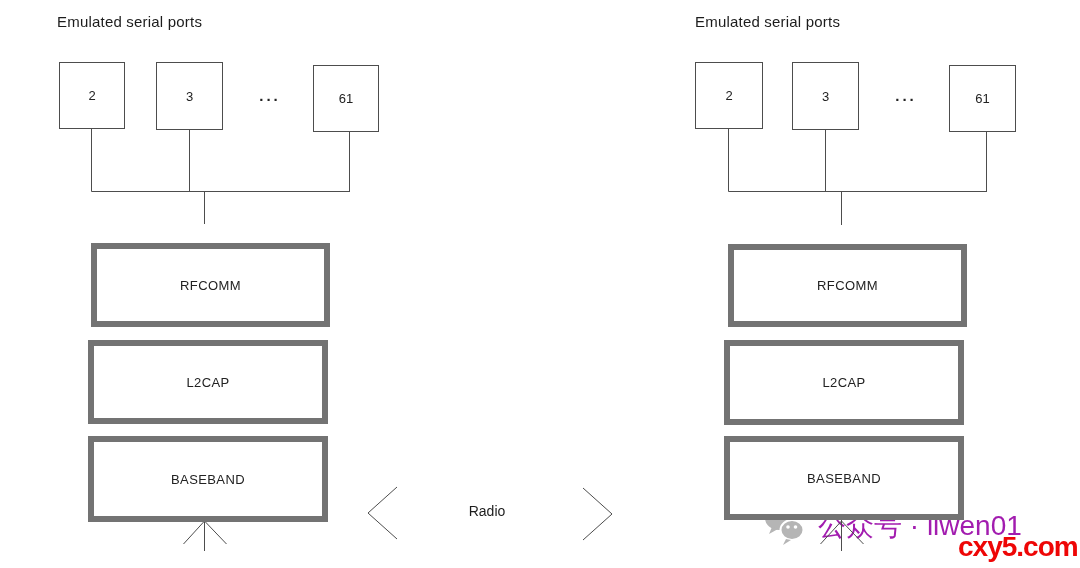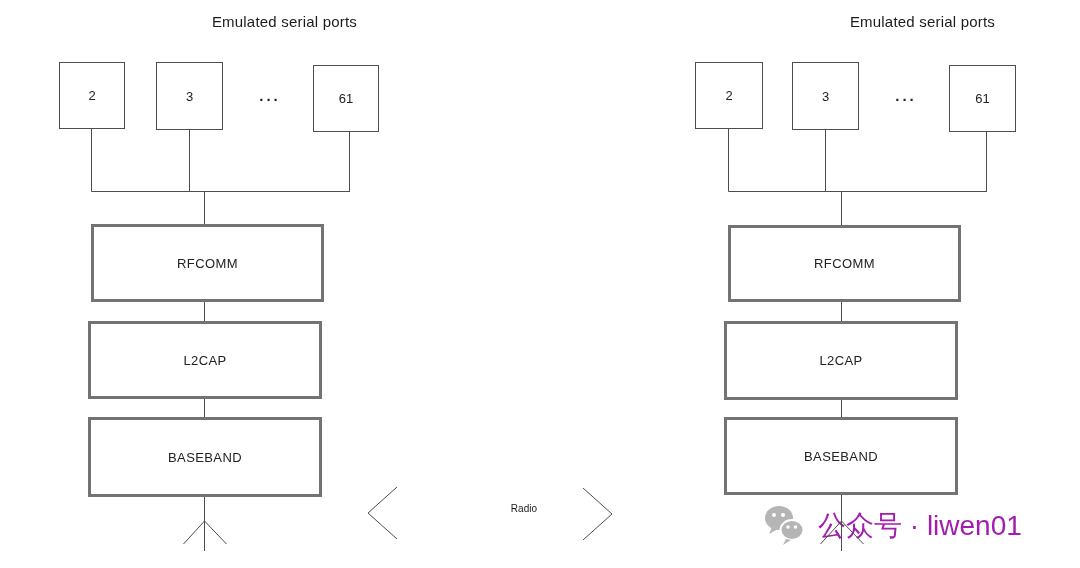--- a/index.html
+++ b/index.html
@@ -11,65 +11,66 @@
   .canvas {
     position: relative;
     width: 1080px;
     height: 568px;
     background: #ffffff;
     overflow: hidden;
   }
   .stack-title {
     position: absolute;
     width: 300px;
-    text-align: right;
+    text-align: left;
     font-size: 15px;
     color: #1c1c1c;
     letter-spacing: 0.2px;
   }
   .port-box {
     position: absolute;
     border: 1px solid #4d4d4d;
     background: #ffffff;
     display: flex;
     align-items: center;
     justify-content: center;
     font-size: 13px;
     color: #222222;
     z-index: 3;
   }
   .layer-box {
     position: absolute;
-    border: 3px solid #737373;
+    border: 6px solid #737373;
     background: #ffffff;
     display: flex;
     align-items: center;
     justify-content: center;
     font-size: 13px;
     color: #222222;
     letter-spacing: 0.4px;
     z-index: 3;
+    margin-top: 19px;
   }
   .ellipsis {
     position: absolute;
     width: 40px;
     text-align: center;
     font-size: 15px;
     font-weight: bold;
     letter-spacing: 3px;
     color: #222222;
     z-index: 3;
   }
   .radio-label {
     position: absolute;
     left: 437px;
     top: 503px;
     width: 100px;
-    text-align: right;
-    font-size: 10px;
+    text-align: center;
+    font-size: 14px;
     color: #1c1c1c;
     z-index: 3;
   }
   svg.wires {
     position: absolute;
     left: 0;
     top: 0;
     z-index: 2;
     pointer-events: none;
   }
@@ -110,20 +111,21 @@
       <path d="M10 24 L7 31 L16 26 Z" fill="#b5b5b5"></path>
       <circle cx="12" cy="12" r="2" fill="#ffffff"></circle>
       <circle cx="21" cy="12" r="2" fill="#ffffff"></circle>
       <ellipse cx="30" cy="27" rx="11.5" ry="10" fill="#b5b5b5" stroke="#ffffff" stroke-width="2"></ellipse>
       <path d="M24 36 L21 42 L29 37 Z" fill="#b5b5b5"></path>
       <circle cx="26" cy="24" r="1.8" fill="#ffffff"></circle>
       <circle cx="33.5" cy="24" r="1.8" fill="#ffffff"></circle>
     </svg>
     <span class="wechat-text">公众号 · liwen01</span>
   </div>
+  <div class="site-text">cxy5.com</div>
 
   <svg class="wires" width="1080" height="568" viewBox="0 0 1080 568">
     <g stroke="#4d4d4d" stroke-width="1" fill="none">
 
       <g>
         <path d="M91.5 127 V191.5"></path>
         <path d="M189.5 128 V191.5"></path>
         <path d="M349.5 130 V191.5"></path>
         <path d="M91.5 191.5 H350"></path>
         <path d="M204.5 191.5 V224"></path>

